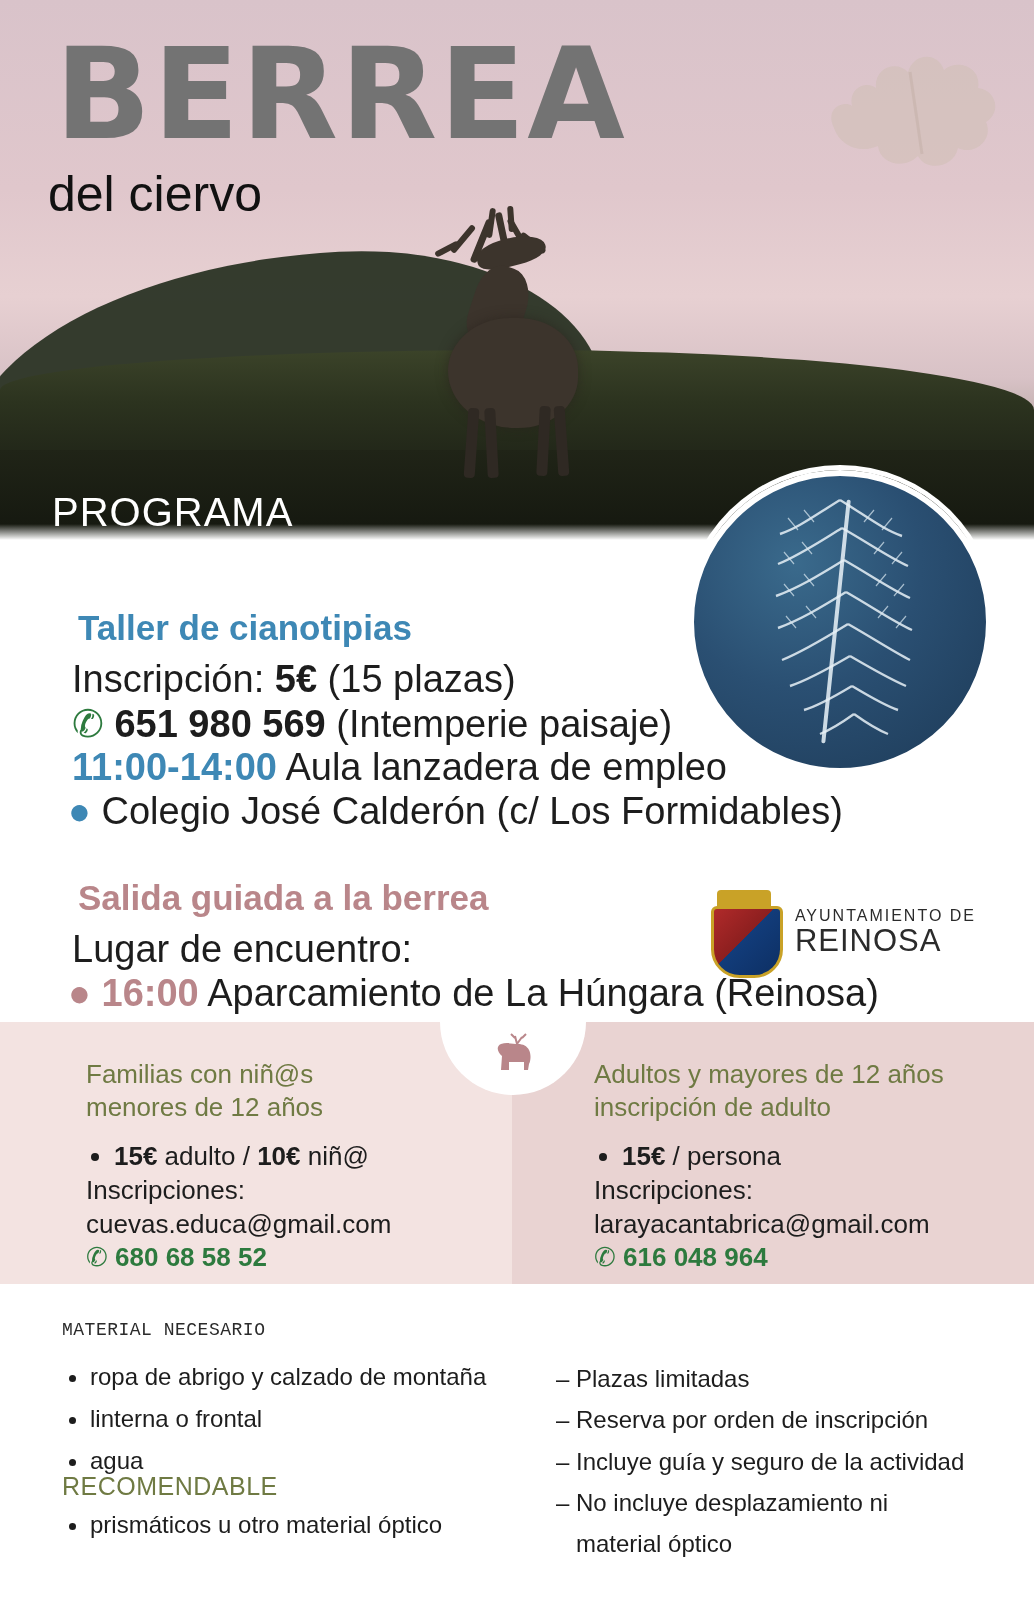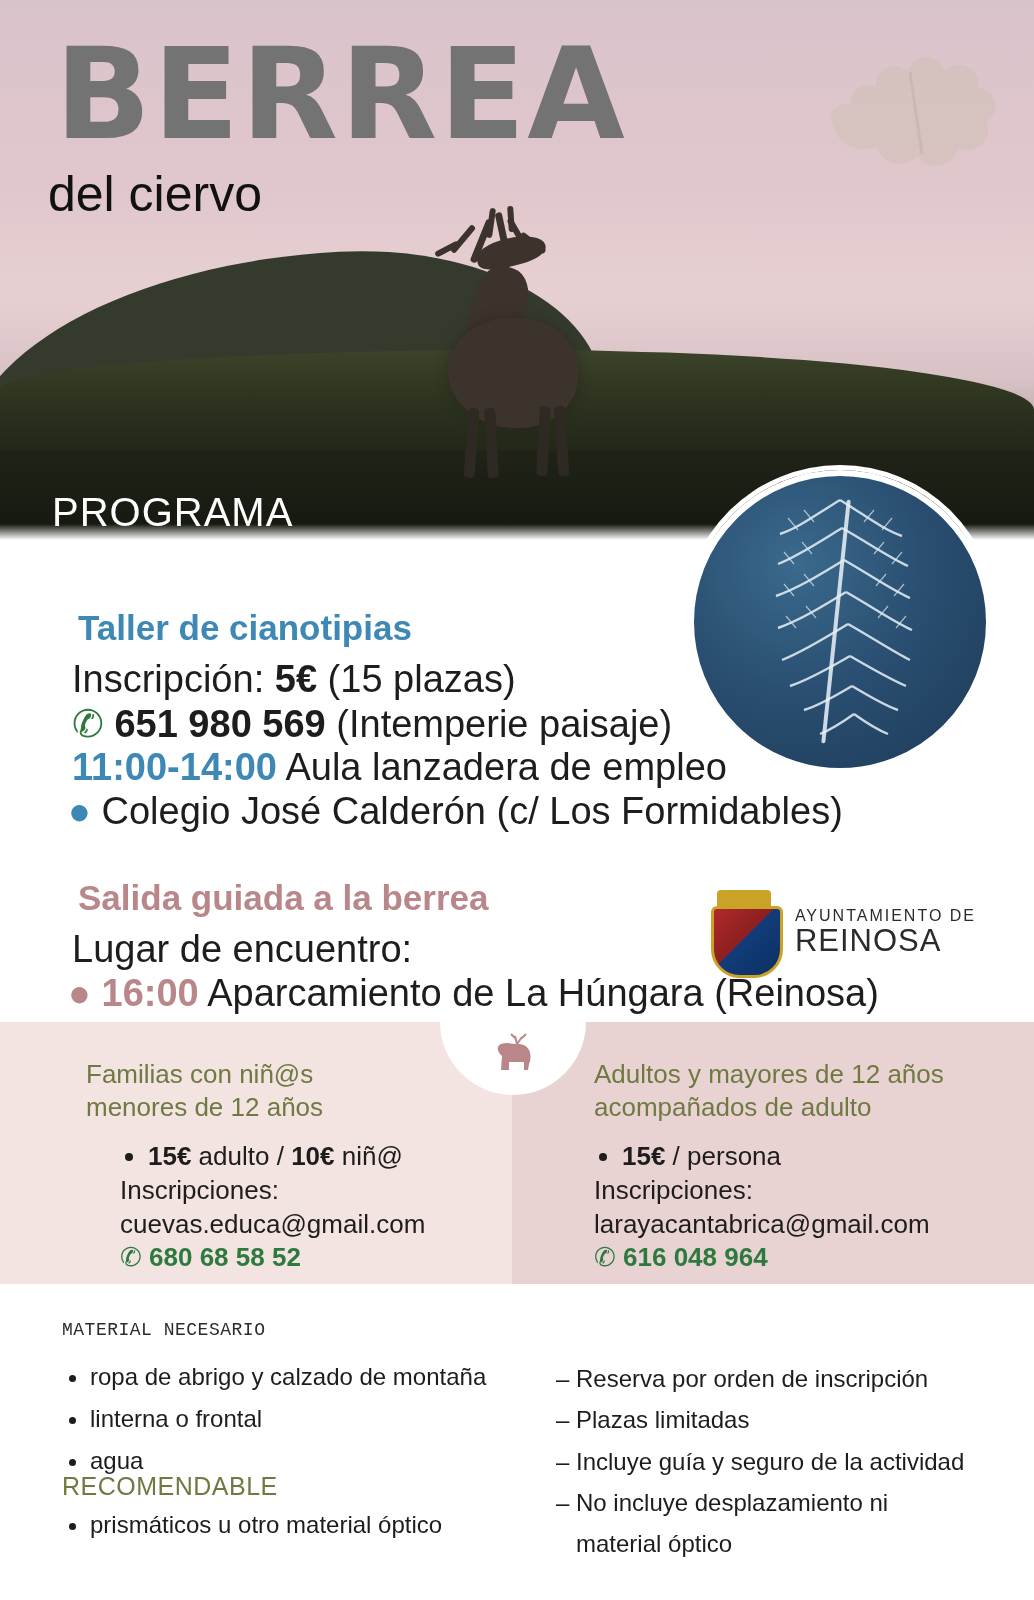--- a/index.html
+++ b/index.html
@@ -161,21 +161,21 @@
   .notch{
     position:absolute;left:440px;top:-1px;width:146px;height:74px;background:#ffffff;
     border-radius:0 0 80px 80px;
   }
   .notch-deer{
     position:absolute;left:487px;top:8px;width:56px;height:44px;
   }
   .band-head{font-size:26px;color:#6f7a43;line-height:1.25;}
   .band-body{font-size:26px;color:#1d1d1d;line-height:1.3;}
   .bl-head{position:absolute;left:86px;top:36px;}
-  .bl-list{position:absolute;left:86px;top:118px;margin-left:34px;}
+  .bl-list{position:absolute;left:86px;top:118px;}
   .br-head{position:absolute;left:594px;top:36px;}
   .br-list{position:absolute;left:594px;top:118px;}
   ul.plain{margin:0;padding-left:28px;}
   ul.plain li{margin:0;}
 
   
   .footer{position:absolute;left:0;top:1300px;width:1034px;height:300px;background:#ffffff;}
   .mat-title{position:absolute;left:62px;top:20px;font-size:18px;color:#2b2b2b;letter-spacing:.5px;font-family:Liberation Mono, monospace;}
   .mat-list{position:absolute;left:62px;top:56px;font-size:24px;color:#1d1d1d;line-height:1.75;}
   .reco{position:absolute;left:62px;top:172px;font-size:25px;color:#6f7a43;letter-spacing:.5px;}
@@ -330,21 +330,21 @@
       <div>Inscripciones:</div>
       <div>cuevas.educa@gmail.com</div>
       <div>
         <span style="color:#2d7a3e;">✆</span>
         <span class="wa">680 68 58 52</span>
       </div>
     </div>
 
     <div class="band-head br-head">
       <div>Adultos y mayores de 12 años</div>
-      <div>acompañados de adulto</div>
+      <div>inscripción de adulto</div>
     </div>
 
     <div class="band-body br-list">
       <ul class="plain">
         <li>
           <span class="bold">15€</span><span> / persona</span>
         </li>
       </ul>
       <div>Inscripciones:</div>
       <div>larayacantabrica@gmail.com</div>
@@ -367,21 +367,21 @@
     </div>
 
     <div class="reco">RECOMENDABLE</div>
     <div class="reco-list">
       <ul class="plain">
         <li>prismáticos u otro material óptico</li>
       </ul>
     </div>
 
     <div class="notes">
+      <div>– Plazas limitadas</div>
       <div>– Reserva por orden de inscripción</div>
-      <div>– Plazas limitadas</div>
       <div>– Incluye guía y seguro de la actividad</div>
       <div>– No incluye desplazamiento ni</div>
       <div style="white-space:pre;">   material óptico</div>
     </div>
   </div>
 
 </div>
 
 </body></html>

